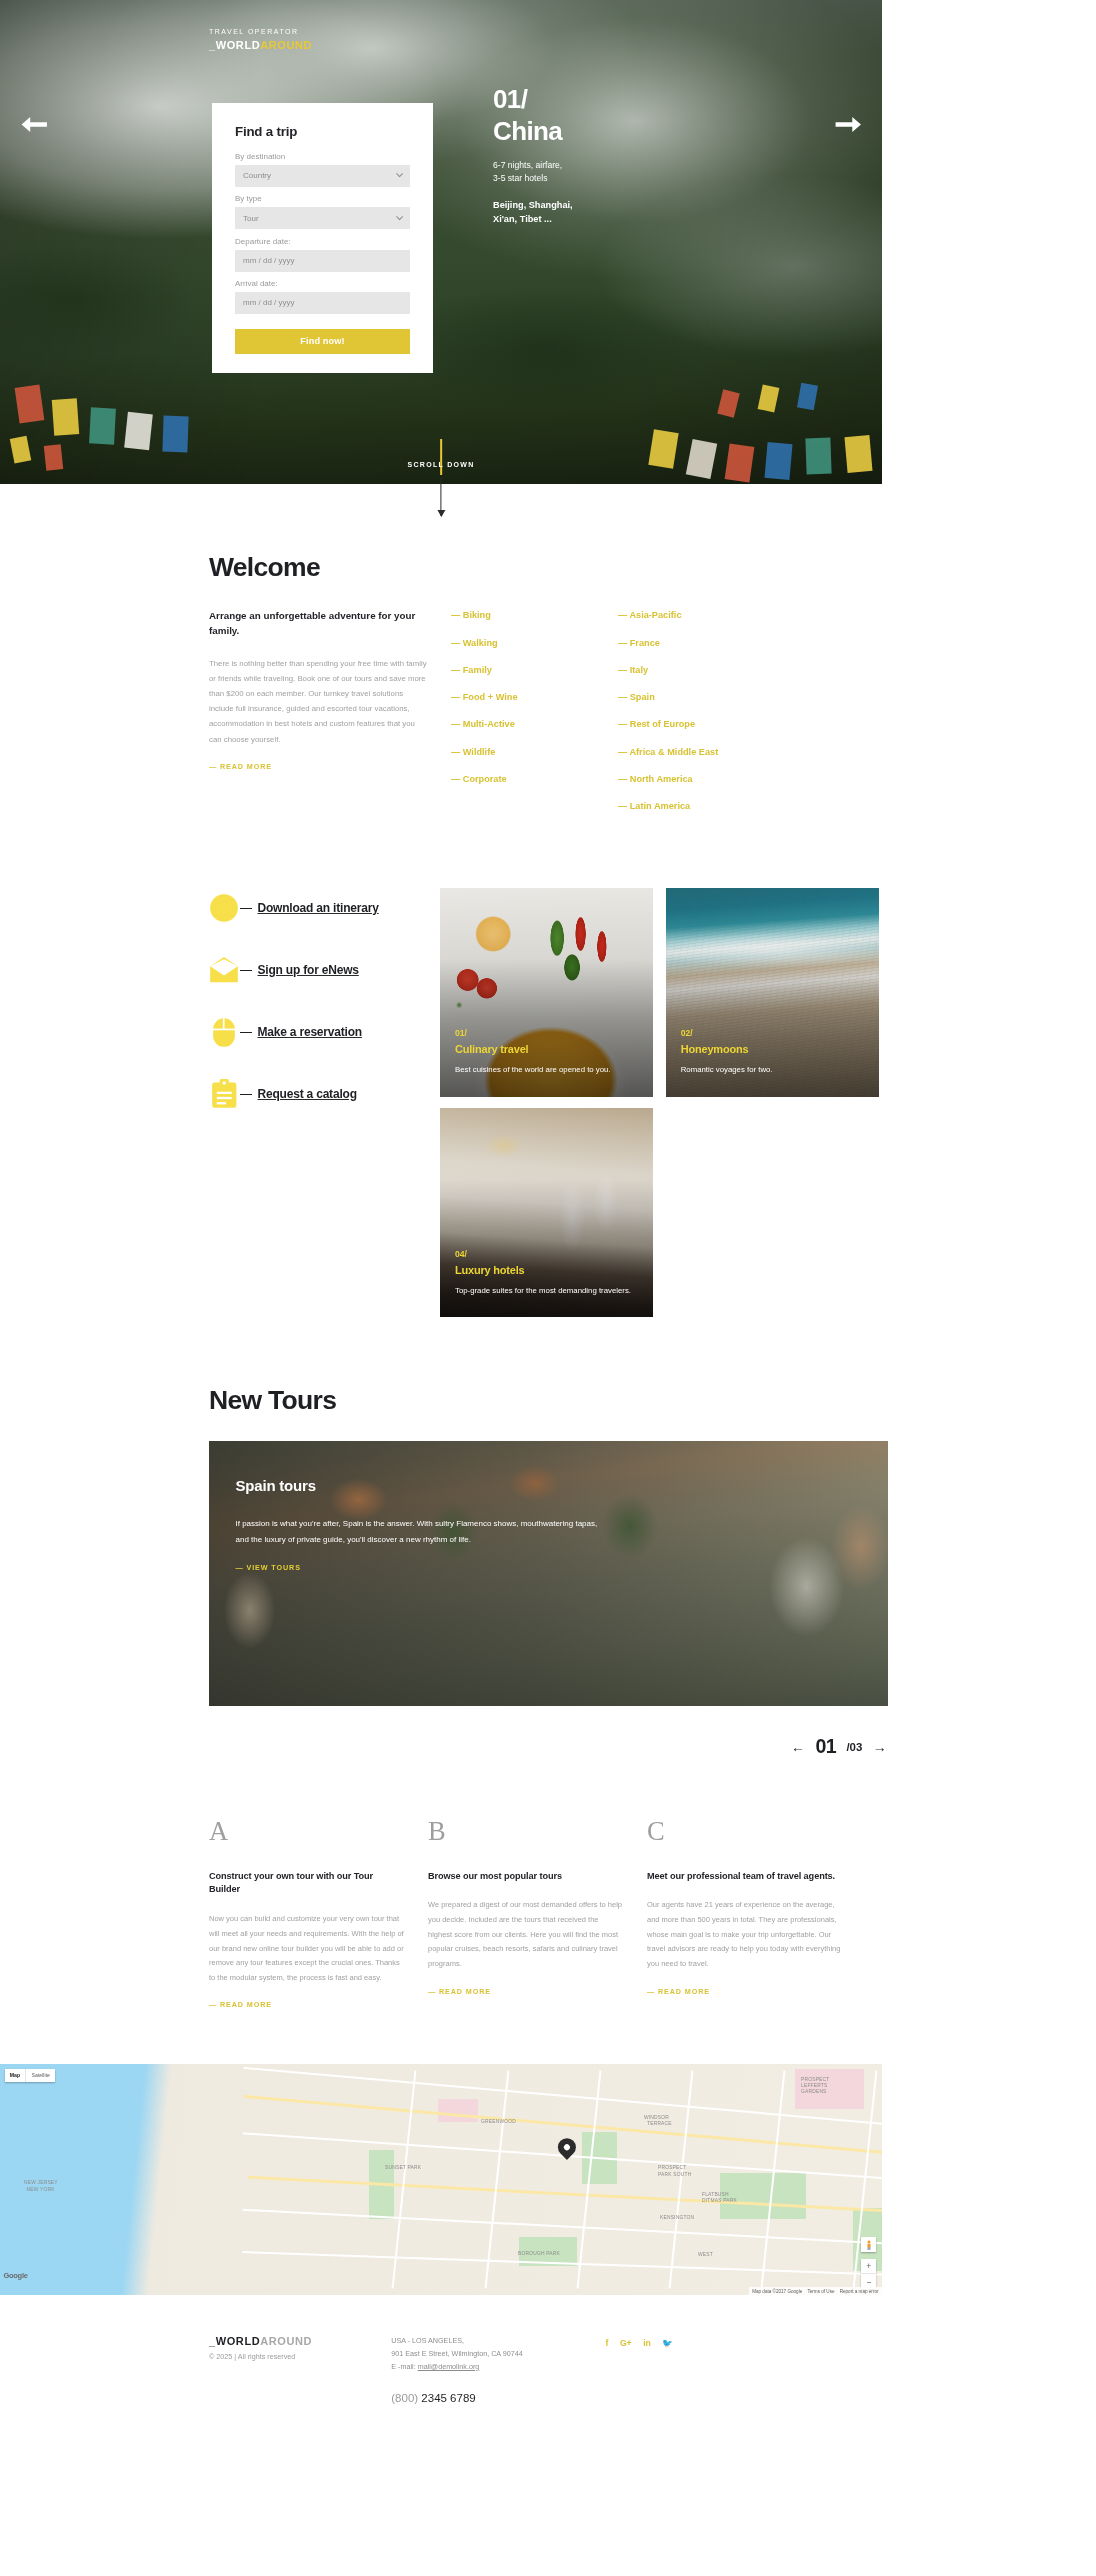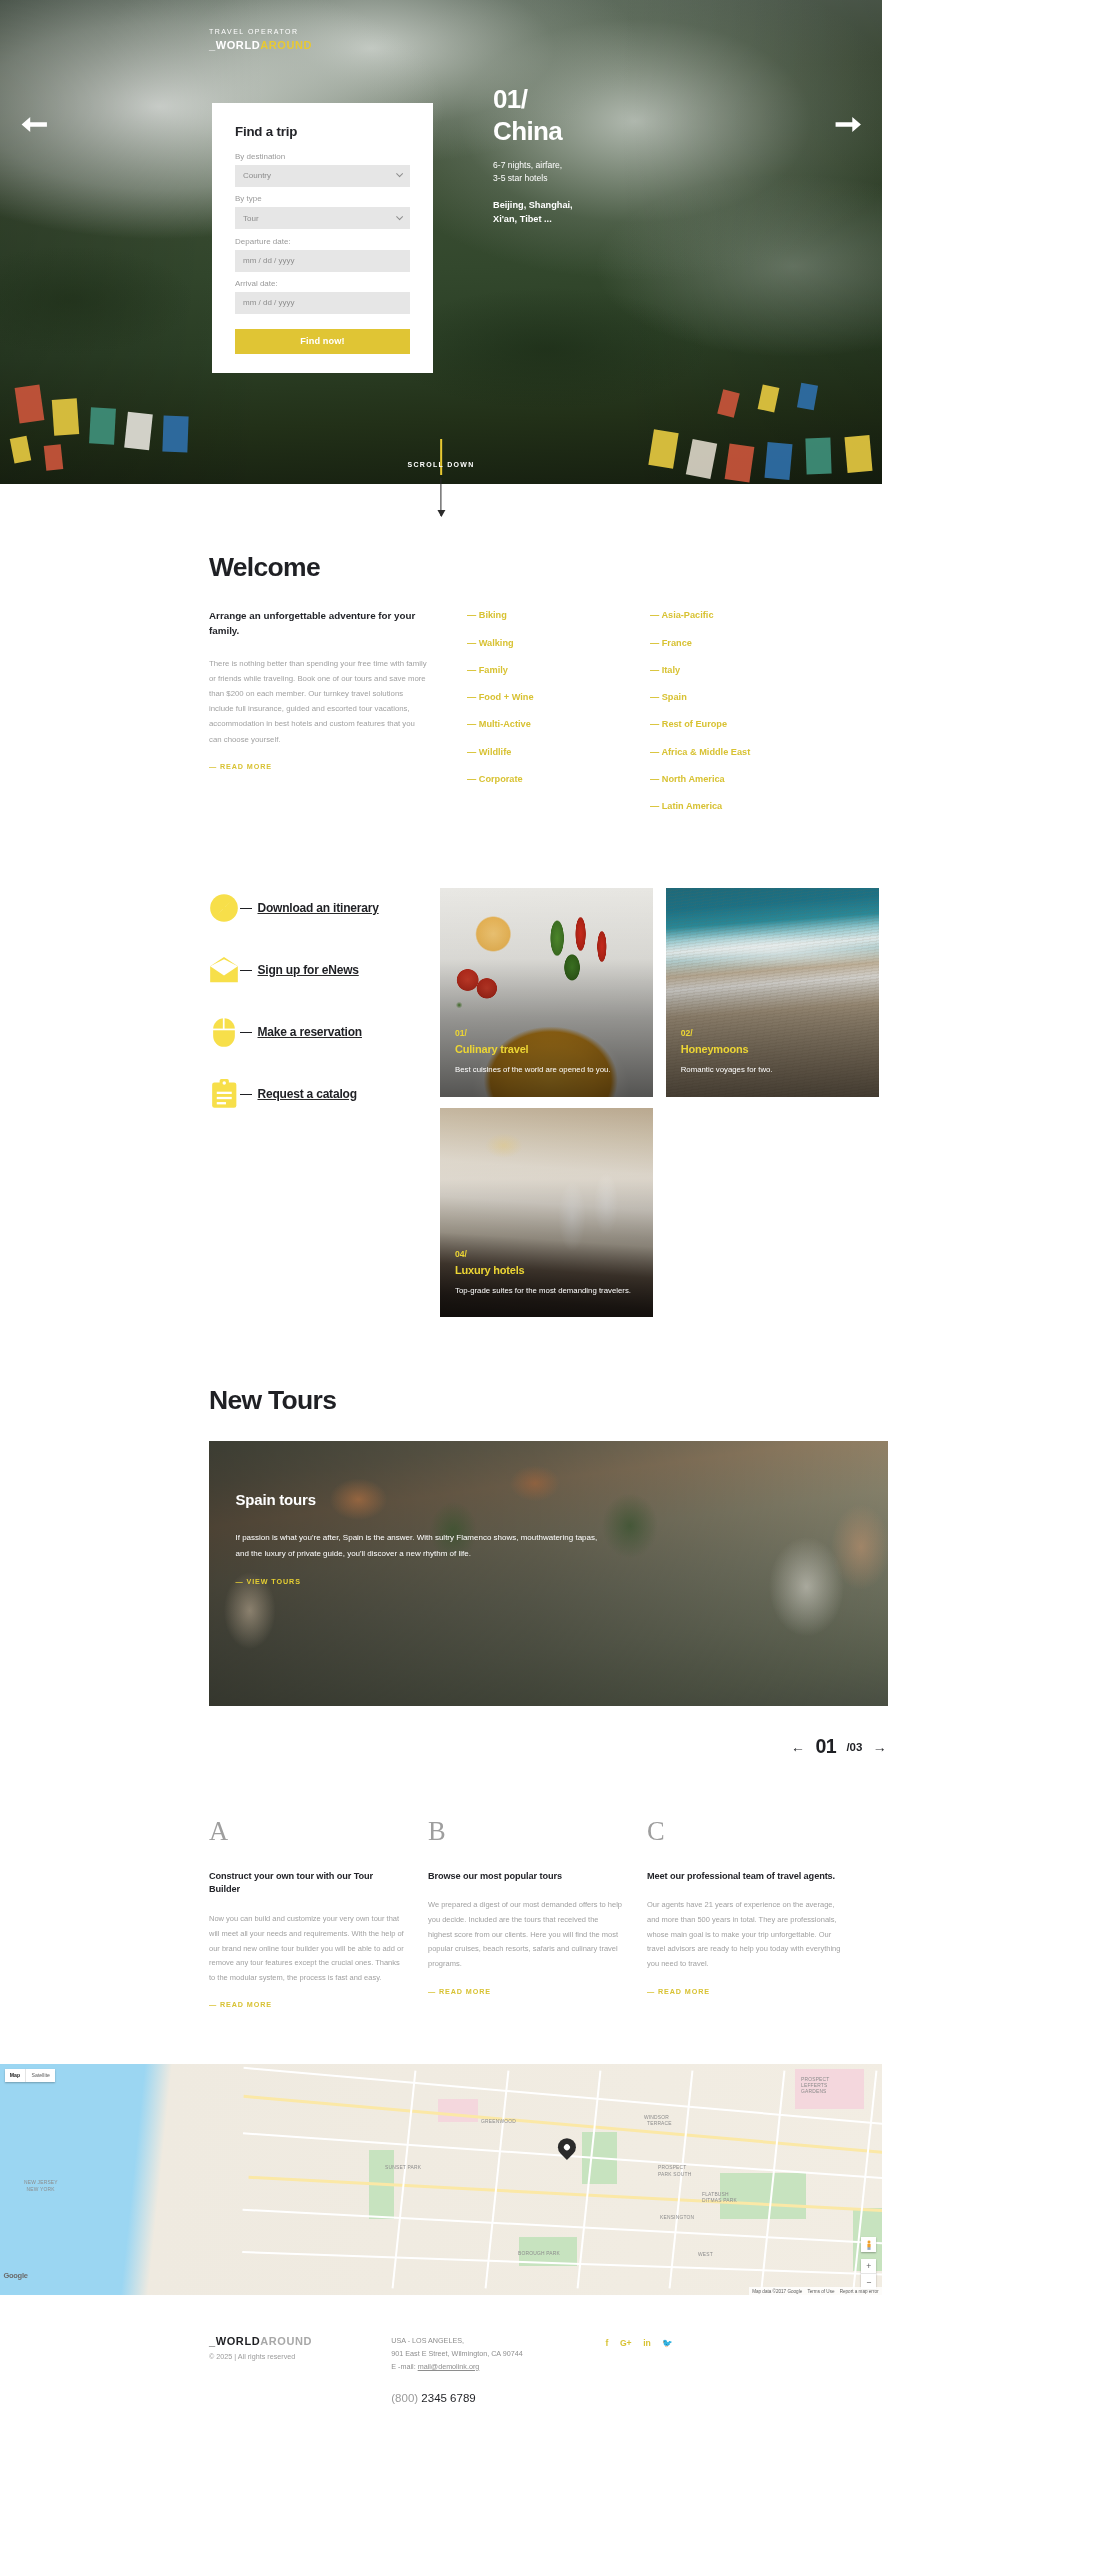--- a/index.html
+++ b/index.html
@@ -96,21 +96,21 @@
   .scroll-arrow { position: absolute; bottom: -32px; left: 50%; transform: translateX(-50%); width: 1.2px; height: 38px; background: #2b2b2b; }
   .scroll-arrow::after {
     content: ""; position: absolute; bottom: -0.6px; left: -3.5px;
     border-left: 4px solid transparent; border-right: 4px solid transparent; border-top: 7px solid #2b2b2b;
   }
 
   
   .container { width: 1097px; padding: 0 209px; }
   .welcome { padding-top: 68px; }
   .welcome h2 { font-size: 26.5px; font-weight: 800; letter-spacing: -0.7px; color: #1f2024; margin-bottom: 25px; }
-  .welcome-grid { display: flex; gap: 16px; }
+  .welcome-grid { display: flex; gap: 0; }
   .wcol-left { width: 242px; padding-right: 23px; }
   .wcol-left h4 { font-size: 9.8px; font-weight: 800; line-height: 1.55; color: #24252a; margin-bottom: 17.3px; }
   .wcol-left p { font-size: 7.8px; line-height: 1.95; color: #a2a2a2; }
   .readmore { display: inline-block; font-size: 7.2px; font-weight: 800; letter-spacing: 0.9px; color: #d8c233; margin-top: 15px; text-decoration: none; }
   .linkcol { width: 167px; padding-top: 2.3px; }
   .linkcol a { display: block; font-size: 9.2px; font-weight: 800; color: #d8c233; text-decoration: none; margin-bottom: 17.3px; }
 
   
   .mid { display: flex; margin-top: 59px; align-items: flex-start; }
   .services { width: 231px; padding-top: 5.8px; text-decoration: underline; }
@@ -190,21 +190,21 @@
     background:
       radial-gradient(ellipse 40px 29px at 22% 22%, rgba(198,120,66,.55), rgba(0,0,0,0) 72%),
       radial-gradient(ellipse 35px 25px at 48% 16%, rgba(186,104,54,.45), rgba(0,0,0,0) 72%),
       radial-gradient(ellipse 32px 40px at 36% 34%, rgba(46,82,38,.55), rgba(0,0,0,0) 74%),
       radial-gradient(ellipse 38px 44px at 62% 32%, rgba(40,76,34,.55), rgba(0,0,0,0) 74%),
       radial-gradient(ellipse 52px 69px at 88% 55%, rgba(224,222,214,.55), rgba(0,0,0,0) 72%),
       radial-gradient(ellipse 40px 58px at 96% 40%, rgba(205,150,110,.5), rgba(0,0,0,0) 74%),
       radial-gradient(ellipse 35px 52px at 6% 64%, rgba(210,190,164,.5), rgba(0,0,0,0) 74%),
       linear-gradient(to right, rgba(0,0,0,.52) 0%, rgba(0,0,0,.34) 48%, rgba(0,0,0,.08) 100%);
   }
-  .tour-body { position: absolute; left: 26.5px; top: 50px; z-index: 3; width: 369px; color: #fff; }
+  .tour-body { position: absolute; left: 26.5px; top: 36px; z-index: 3; width: 369px; color: #fff; }
   .tour-body h3 { font-size: 15px; font-weight: 800; letter-spacing: -0.2px; margin-bottom: 22px; }
   .tour-body p { font-size: 8px; line-height: 1.95; }
   .viewtours { display: inline-block; margin-top: 16px; font-size: 7.2px; font-weight: 800; letter-spacing: 0.9px; color: #e6cf33; text-decoration: none; }
 
   .pager { display: flex; justify-content: flex-end; align-items: center; gap: 10.4px; margin-top: 29px; padding-right: 1.2px; }
   .pager .pg-arrow { font-size: 14px; color: #1f2024; cursor: pointer; line-height: 1; }
   .pager .cur { font-size: 19.6px; font-weight: 800; color: #1f2024; letter-spacing: -0.6px; }
   .pager .tot { font-size: 11.5px; font-weight: 800; color: #1f2024; }
 
   

